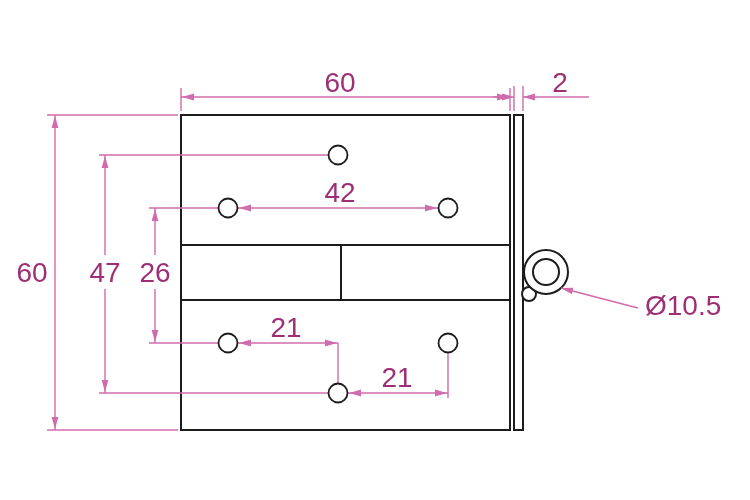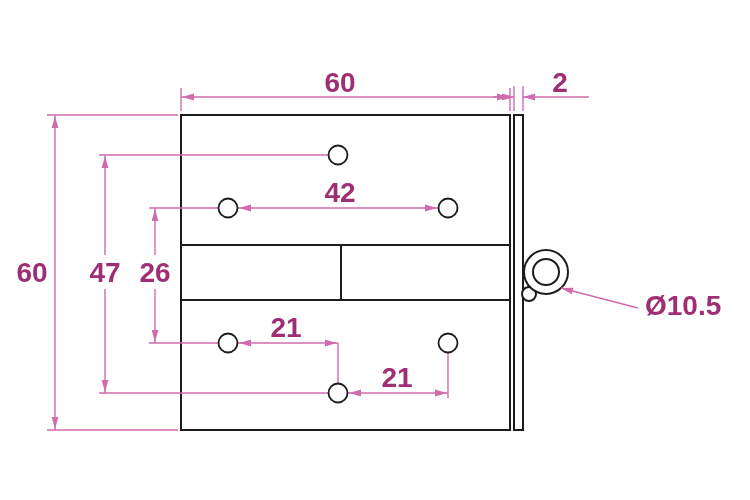--- a/index.html
+++ b/index.html
@@ -6,21 +6,20 @@
     margin: 0;
     padding: 0;
     background: #ffffff;
     width: 750px;
     height: 500px;
     overflow: hidden;
   }
   main {
     width: 599px;
     height: 500px;
-    font-weight: bold;
   }
   svg {
     display: block;
   }
   [data-name="dimension-labels"] text {
     font-family: "Liberation Sans", sans-serif;
     font-size: 28px;
   }
   [data-name="dimension-labels"] text.mid { text-anchor: middle; }
   [data-name="dimension-labels"] text.start { text-anchor: start; }

